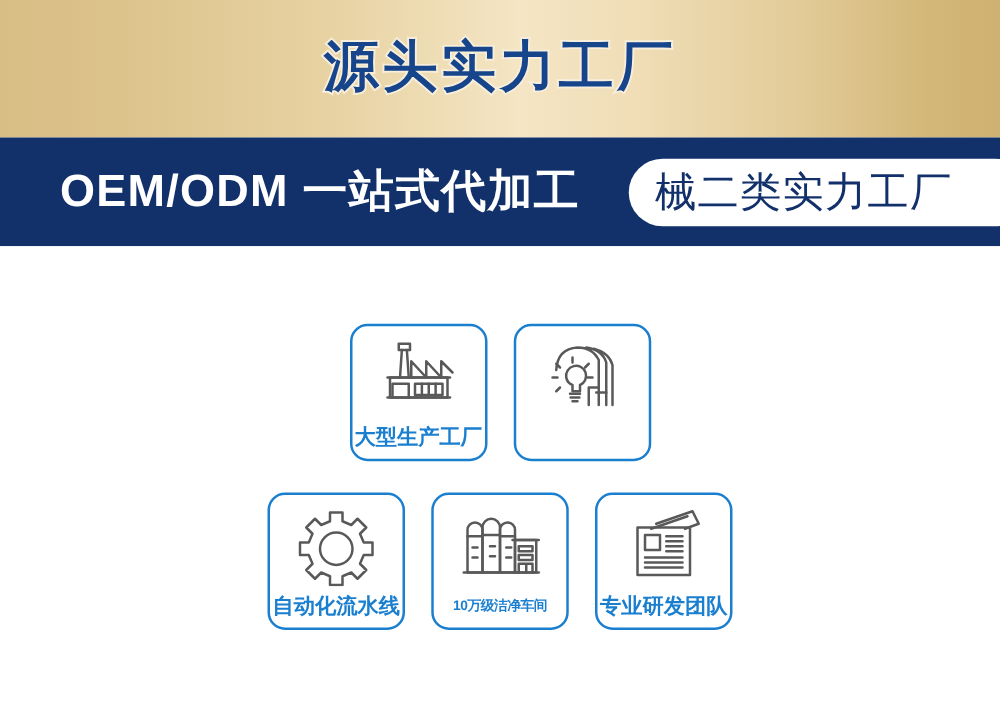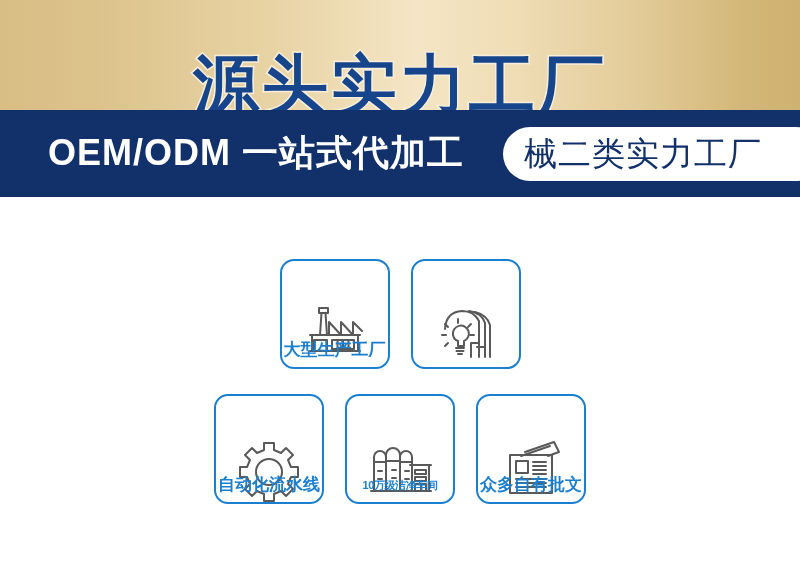--- a/index.html
+++ b/index.html
@@ -29,29 +29,28 @@
         #e2cb98 80%,
         #d3b778 93%,
         #cfb171 100%);
     overflow: hidden;
   }
   #gold-title {
     position: absolute;
     left: 0; right: 0;
     top: 14px;
     text-align: center;
-    font-size: 66px;
+    font-size: 44px;
     font-weight: bold;
     letter-spacing: 3px;
     color: #17458c;
     line-height: 80px;
     -webkit-text-stroke: 3px #f7efdc;
     paint-order: stroke fill;
     white-space: nowrap;
-    margin-top: 31px;
   }
 
   
   #navy-band {
     position: absolute;
     left: 0; top: 110px;
     width: 800px; height: 87px;
     background: #12316b;
     overflow: hidden;
   }
@@ -107,21 +106,21 @@
   .card {
     width: 110px;
     height: 110px;
     border: 2px solid #1b7fd0;
     border-radius: 14px;
     background: #ffffff;
     box-sizing: border-box;
     display: flex;
     flex-direction: column;
     align-items: center;
-    justify-content: flex-end;
+    justify-content: flex-start;
     position: relative;
   }
   .card-icon {
     width: 66px;
     height: 62px;
     margin-top: 11px;
     display: block;
   }
   .card-icon svg { display: block; width: 100%; height: 100%; }
   .card-label {
@@ -228,18 +227,18 @@
       <span class="card-icon">
         <svg viewBox="0 0 66 62" fill="none" stroke="#595959" stroke-width="2" stroke-linejoin="round" stroke-linecap="round">
           <path d="M27 12 L56 2 L61 12 L50 16"></path>
           <path d="M23 16 L52 6"></path>
           <path d="M12 15 L12 53 L54 53 L54 15 Z"></path>
           <rect x="18" y="21" width="12" height="12"></rect>
           <path d="M35 22 L48 22 M35 26 L48 26 M35 30 L48 30 M35 34 L48 34"></path>
           <path d="M18 39 L48 39 M18 43 L48 43 M18 47 L48 47"></path>
         </svg>
       </span>
-      <span class="card-label">众多自有批文</span>
+      <span class="card-label">专业研发团队</span>
     </div>
 
   </div>
 
 </div>
 
 </body></html>

